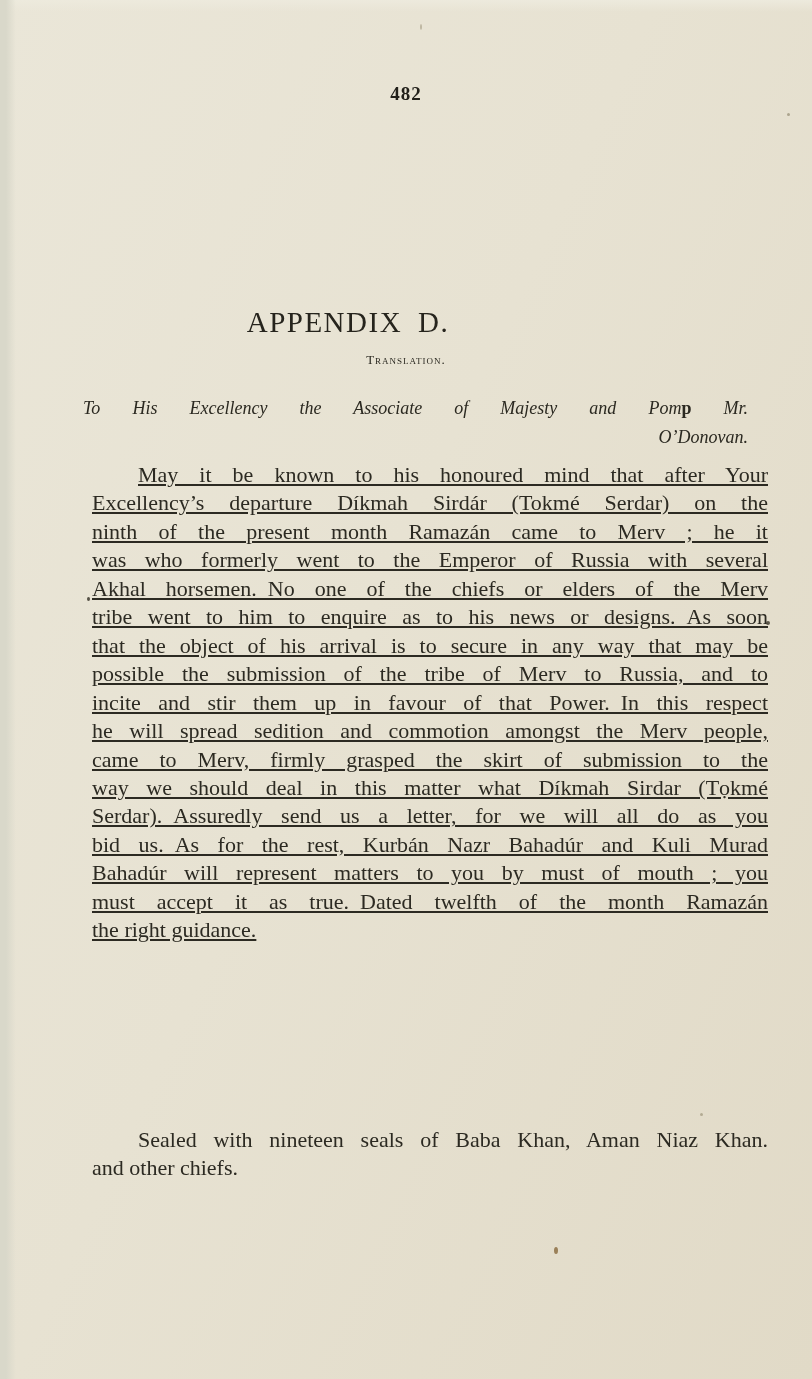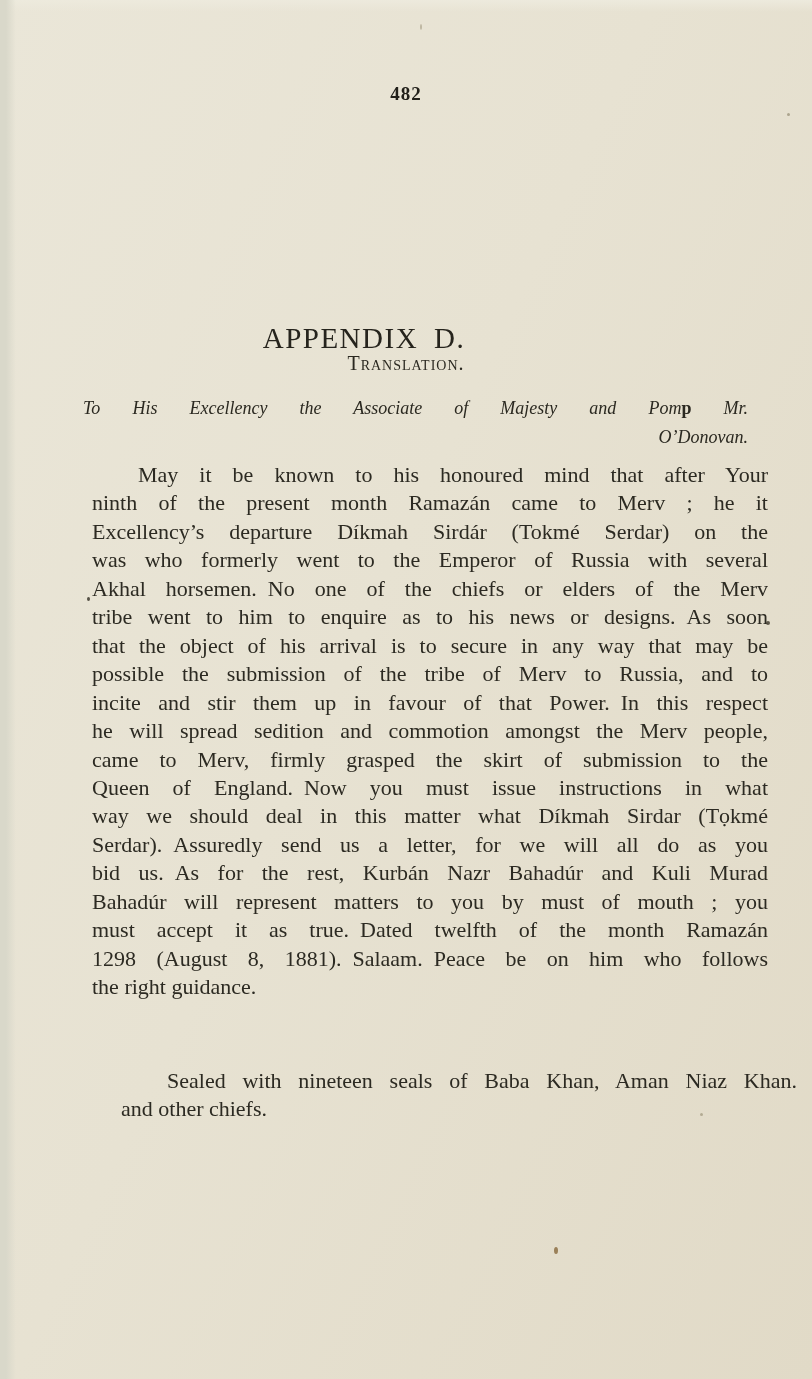--- a/index.html
+++ b/index.html
@@ -18,51 +18,51 @@
       linear-gradient(180deg, #edeadd 0px, rgba(237,234,221,0) 12px),
       linear-gradient(115deg, #eae6d8 0%, #e7e2d2 45%, #e1dac7 100%);
   }
   .page-number {
     position: absolute; top: 83px; left: 0; width: 812px;
     text-align: center;
     font-size: 19px; font-weight: 700; letter-spacing: 1px;
     color: #22201a;
   }
   .appendix-title {
-    position: absolute; top: 306px; left: 0; width: 696px; margin: 16px;
+    position: absolute; top: 306px; left: 0; width: 696px; margin: 0;
     text-align: center;
     font-size: 29px; font-weight: 400; letter-spacing: 1.5px;
     color: #26241d;
   }
   .subtitle {
     position: absolute; top: 352px; left: 0; width: 812px;
     text-align: center;
     font-variant: small-caps;
-    font-size: 20px; letter-spacing: 1px;
+    font-size: 13px; letter-spacing: 1px;
     color: #2b2921;
   }
   .salutation {
     position: absolute; top: 394px; left: 83px; width: 665px;
     font-style: italic; font-size: 18px; line-height: 29px;
     color: #2b2921;
   }
   .sal-line1 {
     white-space: nowrap;
     text-align: justify;
     text-align-last: justify;
   }
   .sal-line2 { text-align: right; }
   .bold-p { font-weight: 700; font-style: normal; }
   .para {
     position: absolute; left: 92px; width: 676px;
     font-size: 22px; line-height: 28.45px;
     color: #2c2a22;
   }
-  .para1 { top: 461px; }
-  .para2 { top: 1067px; margin-left: 29px; }
+  .para1 { top: 461px; text-decoration: underline; }
+  .para2 { top: 1126px; }
   .para .line {
     white-space: nowrap;
     text-align: justify;
     text-align-last: justify;
   }
   .para .line:first-child { text-indent: 46px; }
   .para .line:last-child { text-align-last: left; }
   .speck { position: absolute; border-radius: 50%; opacity: 0.85; }
 </style>
 </head>
@@ -76,37 +76,35 @@
 
   <div class="subtitle">Translation.</div>
 
   <div class="salutation">
     <div class="sal-line1"><span>To His Excellency the Associate of Majesty and Pom</span><span class="bold-p">p</span><span> Mr.</span></div>
     <div class="sal-line2">O’Donovan.</div>
   </div>
 
   <div class="para para1">
       <div class="line">May it be known to his honoured mind that after Your</div>
+      <div class="line">Excellency’s departure Díkmah Sirdár (Tokmé Serdar) on the</div>
       <div class="line">ninth of the present month Ramazán came to Merv ; he it</div>
-      <div class="line">Excellency’s departure Díkmah Sirdár (Tokmé Serdar) on the</div>
       <div class="line">was who formerly went to the Emperor of Russia with several</div>
       <div class="line">Akhal horsemen. No one of the chiefs or elders of the Merv</div>
       <div class="line">tribe went to him to enquire as to his news or designs. As soon</div>
       <div class="line">that the object of his arrival is to secure in any way that may be</div>
       <div class="line">possible the submission of the tribe of Merv to Russia, and to</div>
       <div class="line">incite and stir them up in favour of that Power. In this respect</div>
       <div class="line">he will spread sedition and commotion amongst the Merv people,</div>
       <div class="line">came to Merv, firmly grasped the skirt of submission to the</div>
-      <div class="line">Queen of England. Now you must issue instructions in what</div>
       <div class="line">way we should deal in this matter what Díkmah Sirdar (Tọkmé</div>
       <div class="line">Serdar). Assuredly send us a letter, for we will all do as you</div>
       <div class="line">bid us. As for the rest, Kurbán Nazr Bahadúr and Kuli Murad</div>
       <div class="line">Bahadúr will represent matters to you by must of mouth ; you</div>
       <div class="line">must accept it as true. Dated twelfth of the month Ramazán</div>
-      <div class="line">1298 (August 8, 1881). Salaam. Peace be on him who follows</div>
       <div class="line">the right guidance.</div>
     </div>
 
   <div class="para para2">
       <div class="line">Sealed with nineteen seals of Baba Khan, Aman Niaz Khan.</div>
       <div class="line">and other chiefs.</div>
     </div>
 
   <div>
       <div class="speck" style="left: 87px; top: 597px; width: 3px; height: 4px; background: rgb(58, 54, 44);"></div>

